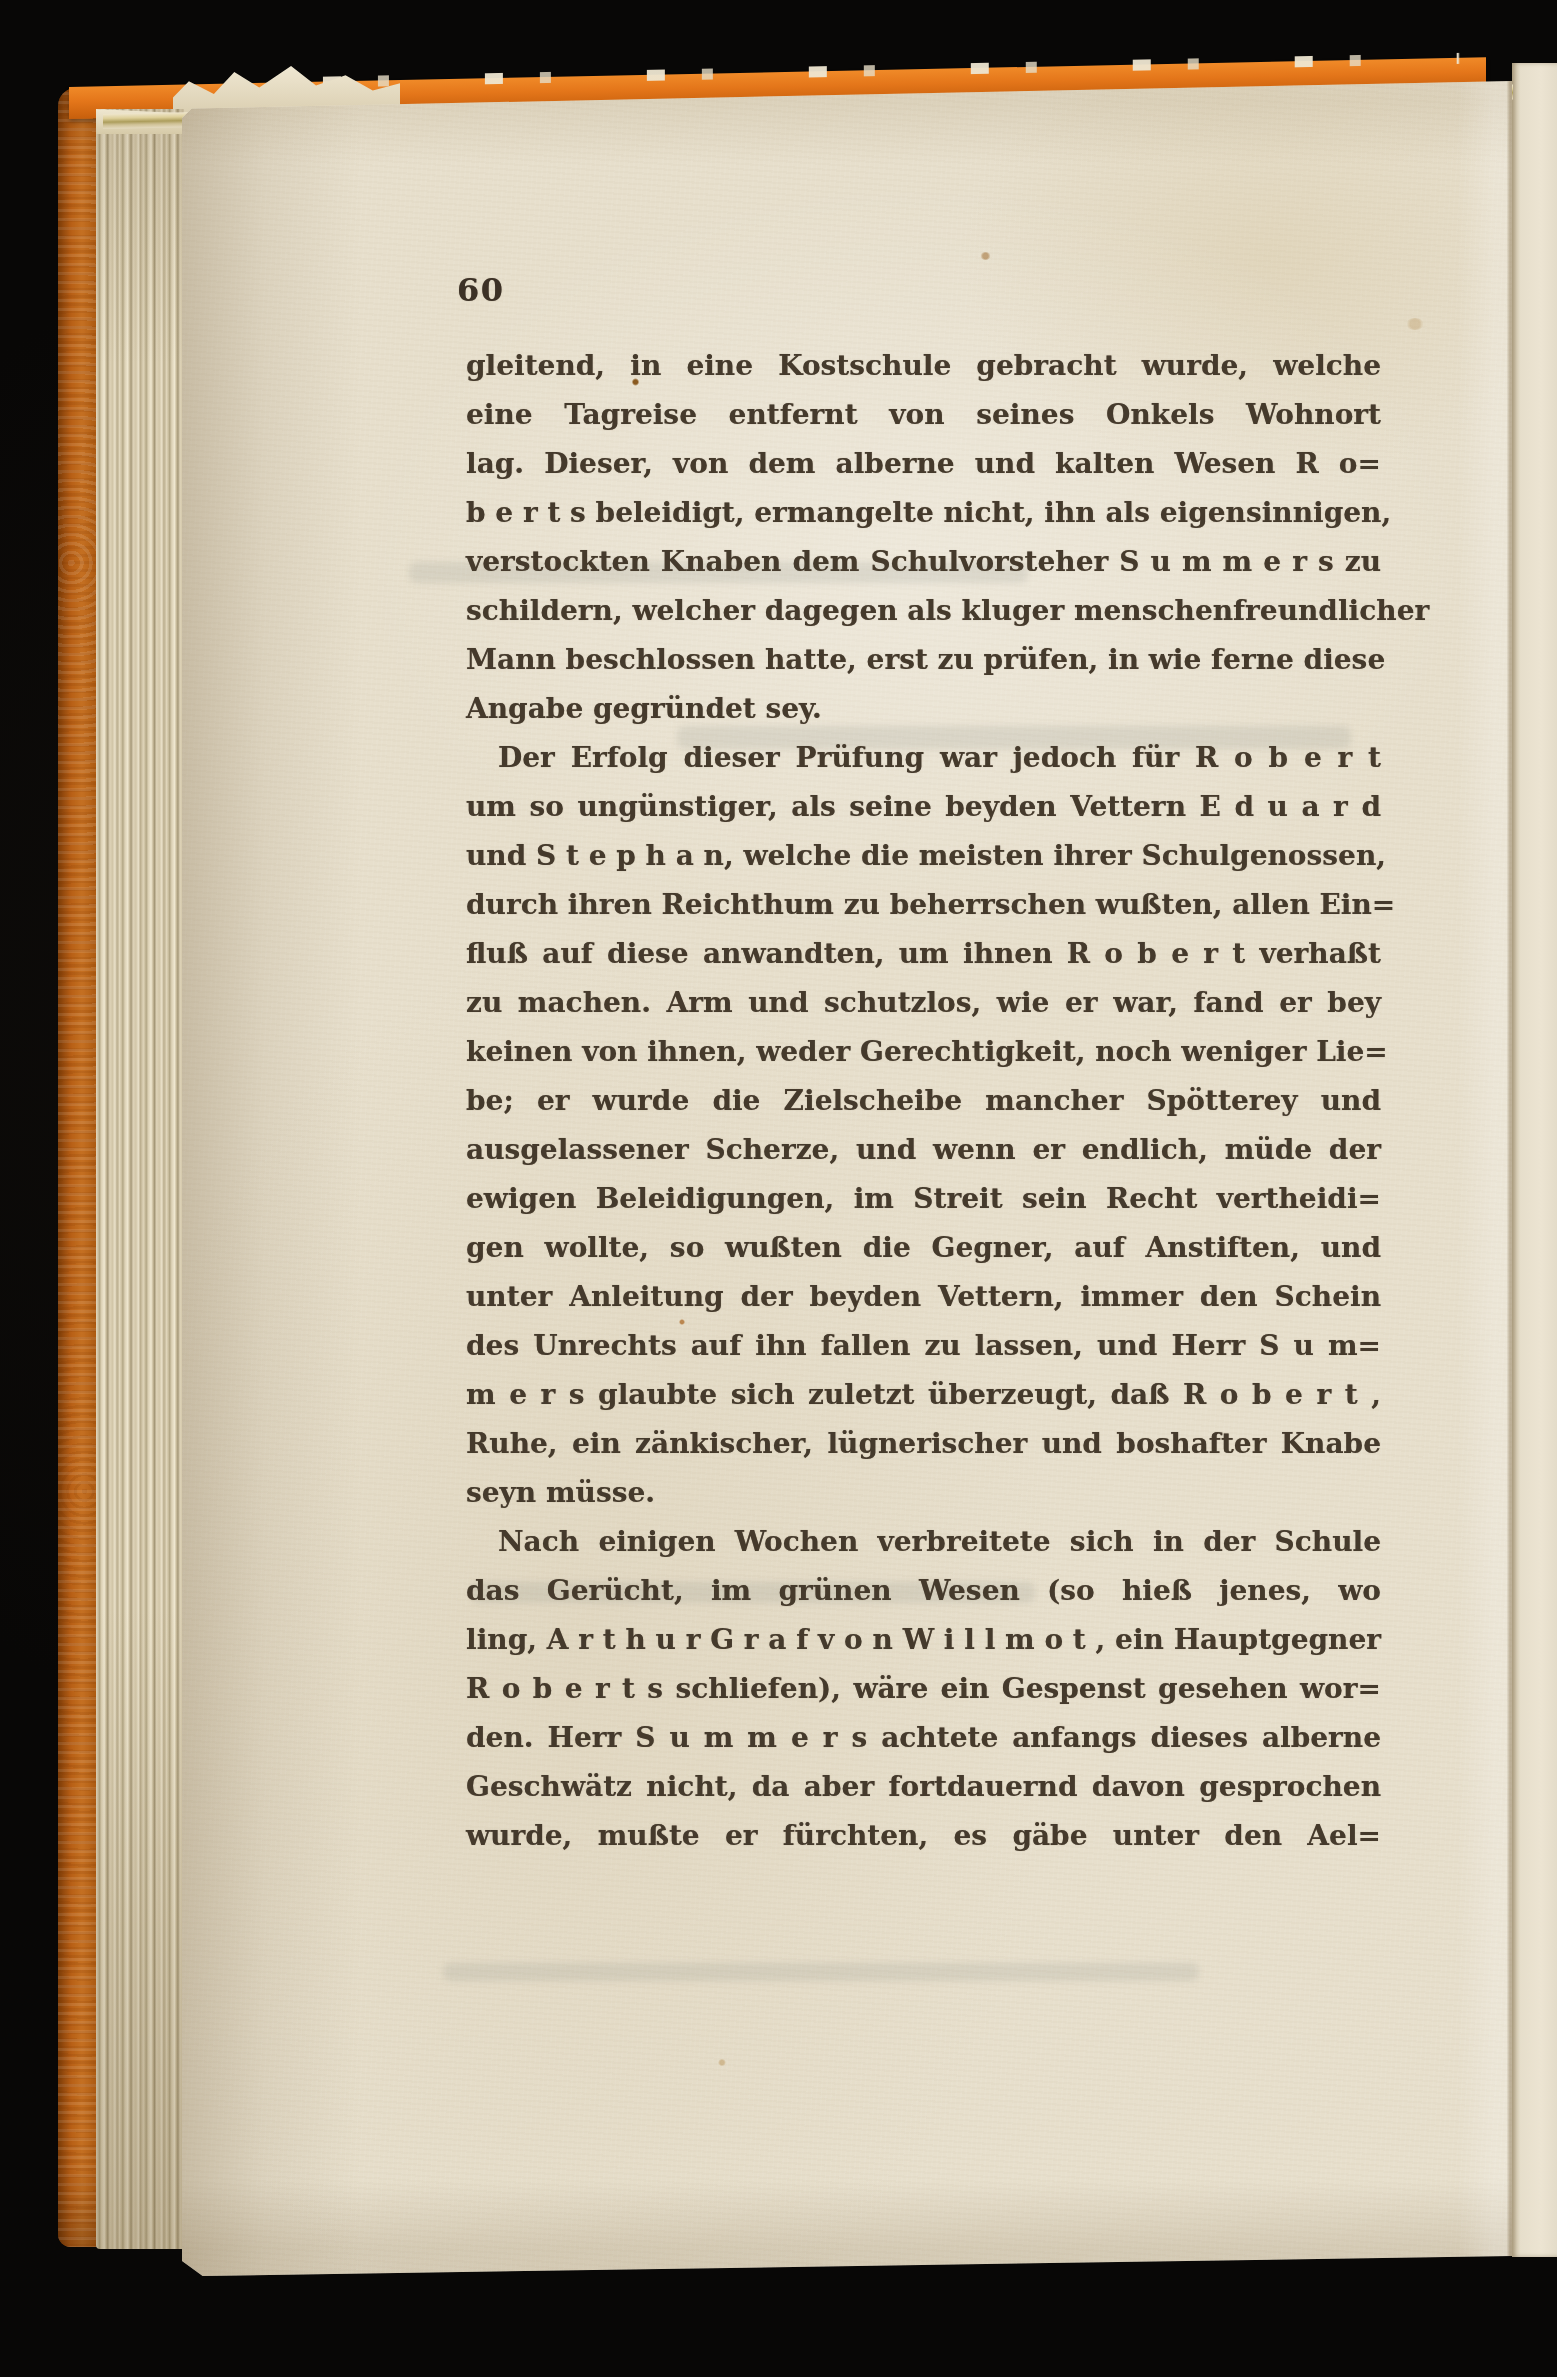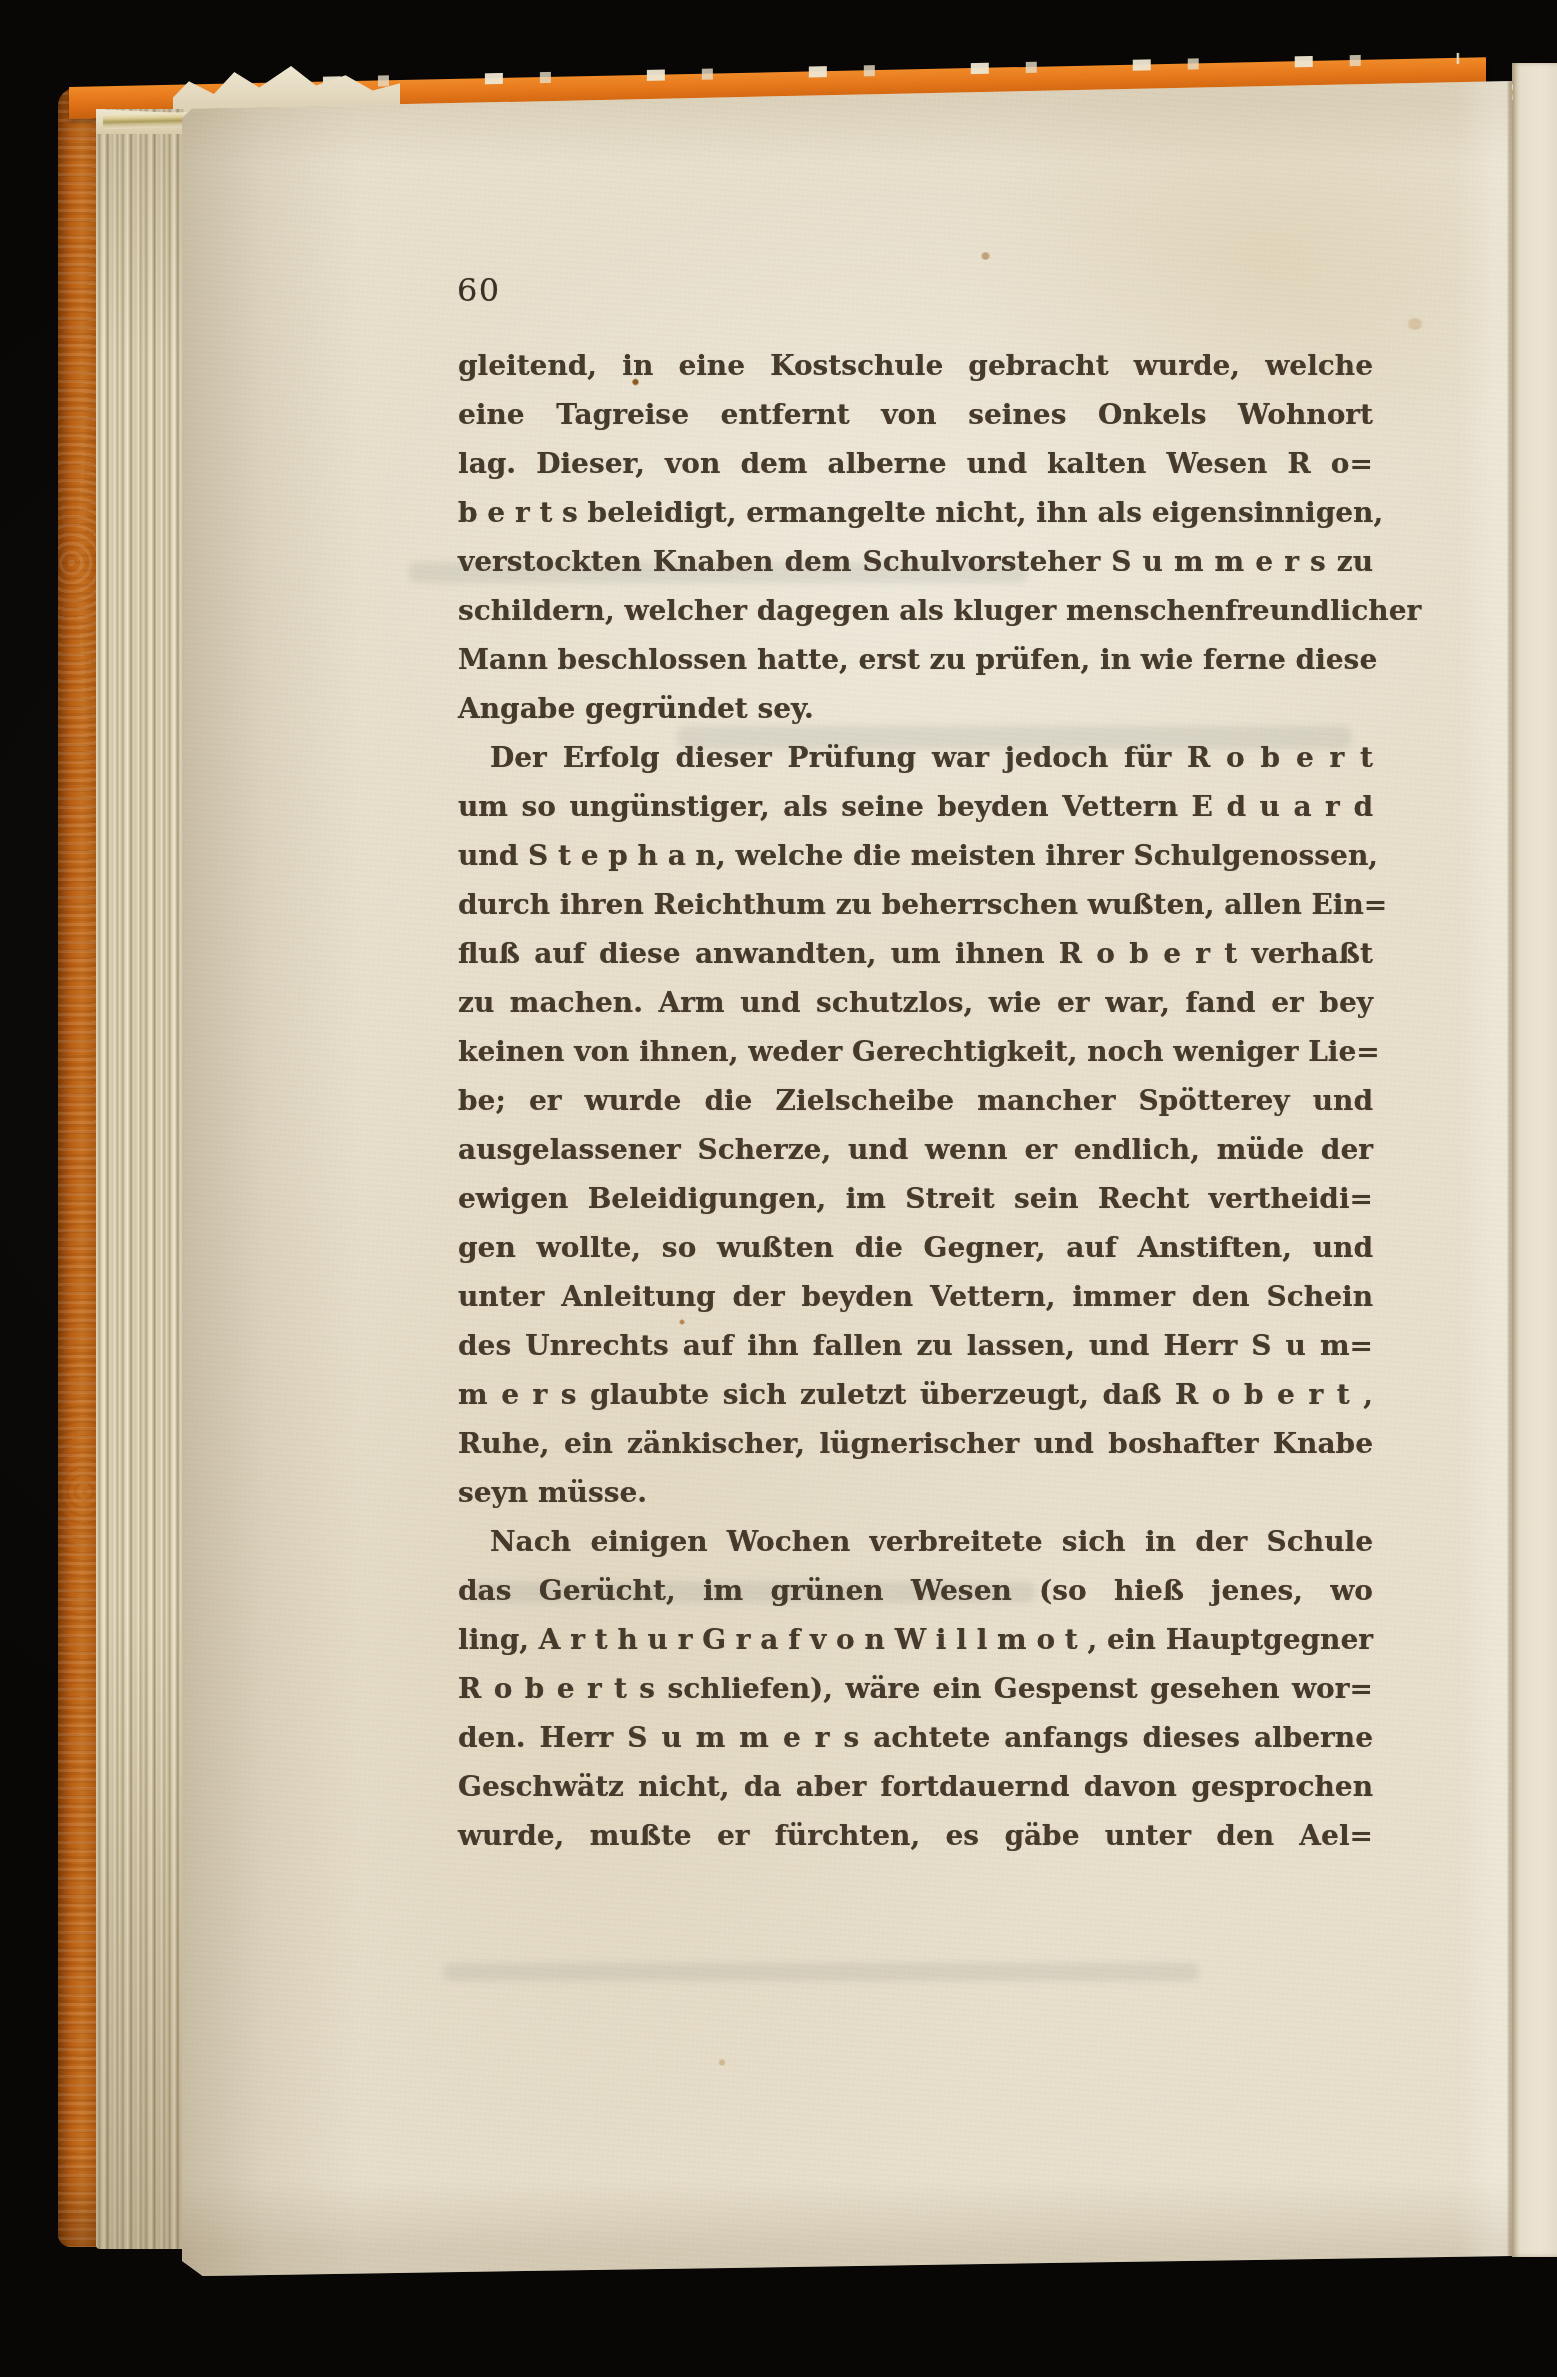--- a/index.html
+++ b/index.html
@@ -91,25 +91,25 @@
     clip-path:inherit;pointer-events:none;
   }
   .bleed{ 
     position:absolute;height:20.6px;filter:blur(3.4px);
     background:rgba(128,136,130,.16);border-radius:8.3px;pointer-events:none;
   }
   .spot{position:absolute;border-radius:50%;pointer-events:none;}
   
   .page-number{
     position:absolute;left:275px;top:190px;
-    font-size:32px;font-weight:normal;color:#3c3126;
+    font-size:32px;font-weight:bold;color:#3c3126;
     letter-spacing:1.4px;text-shadow:0 0 0.7px rgba(60,45,30,.55);
   }
   .text-block{
-    position:absolute;left:276px;top:260px;width:915px;
+    position:absolute;left:284px;top:260px;width:915px;
     font-size:28px;font-weight:bold;color:#453a2c;
     text-shadow:0 0 0.7px rgba(64,50,34,.5);
   }
   .line{
     height:49px;line-height:49px;white-space:nowrap;
     text-align:justify;text-align-last:justify;
     overflow:visible;
   }
   .line.ind{padding-left:32px;}
   .line.end{text-align-last:left;}

